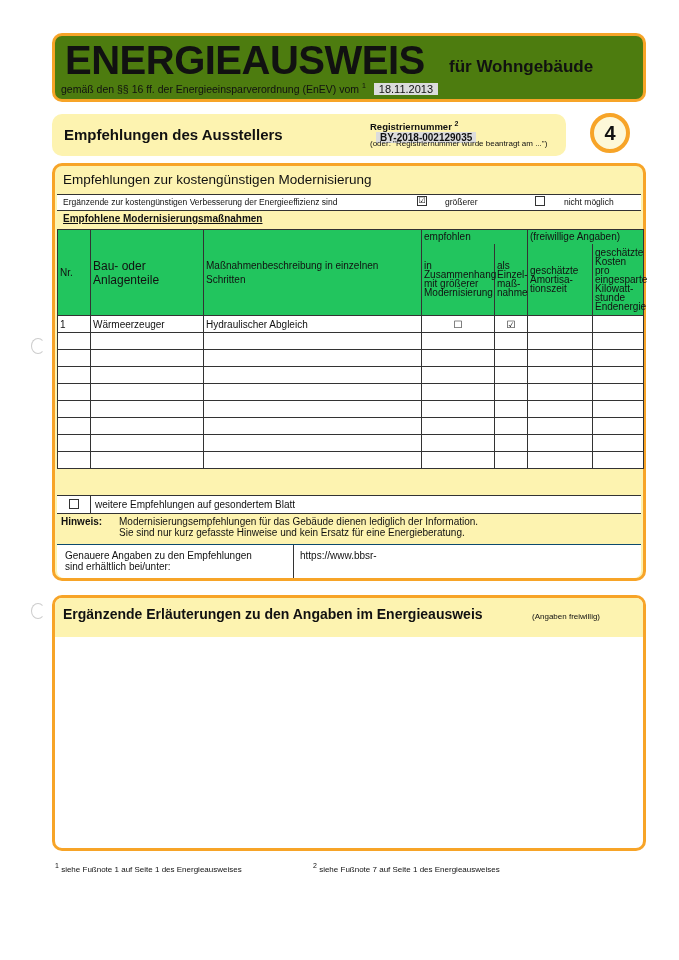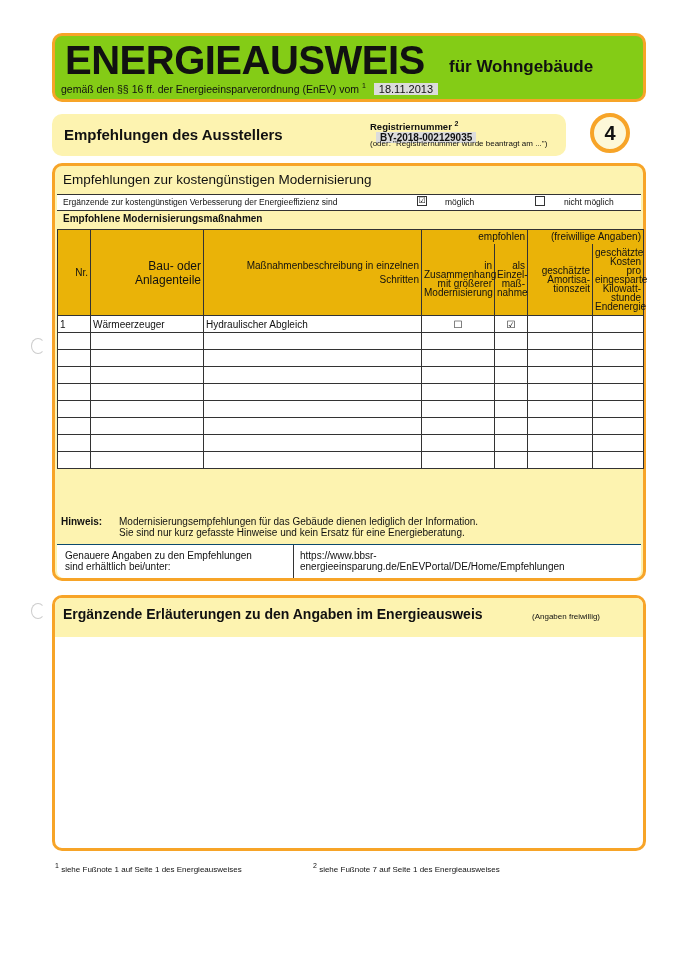--- a/index.html
+++ b/index.html
@@ -1,42 +1,42 @@
 <!DOCTYPE html>
 <html><head>
 <meta charset="utf-8">
 <style>
   html, body { margin:0; padding:0; }
   body { width:679px; height:960px; background:#ffffff; position:relative; font-family:"Liberation Sans", sans-serif; color:#111; overflow:hidden; }
   .abs { position:absolute; }
   .obox { position:absolute; border:3px solid #f7a428; border-radius:10px; box-sizing:border-box; }
   
-  #hdr { left:52px; top:33px; width:594px; height:69px; background:#84cc16; }
+  #hdr { left:52px; top:33px; width:594px; height:69px; background:#4d7c0f; }
   #hdr .title { position:absolute; left:10px; top:2px; font-size:40px; font-weight:bold; letter-spacing:-0.5px; }
   #hdr .sub { position:absolute; left:394px; top:21px; font-size:17px; font-weight:bold; }
   #hdr .line2 { position:absolute; left:6px; top:46px; font-size:10.5px; }
   #hdr .date { display:inline-block; background:#dcdcdc; padding:0 5px; margin-left:5px; font-size:11px; }
   sup { font-size:7px; }
   
   #ausst { left:52px; top:114px; width:514px; height:42px; background:#fdf3b0; border-radius:10px; }
   #ausst .t { position:absolute; left:12px; top:12px; font-size:15px; font-weight:bold; }
   #ausst .reg { position:absolute; left:318px; top:6px; font-size:9.5px; font-weight:bold; }
   #ausst .regv { display:inline-block; background:#dcdcdc; padding:0 4px; margin-left:6px; font-size:10px; font-weight:bold; }
   #ausst .oder { position:absolute; left:318px; top:25px; font-size:8px; }
   #pagenum { left:590px; top:113px; width:40px; height:40px; border:4px solid #f7a428; border-radius:50%; box-sizing:border-box; background:#fdf8d8; text-align:center; line-height:32px; font-size:20px; font-weight:bold; }
   
   #main { left:52px; top:163px; width:594px; height:418px; background:#fdf3b0; }
   .mtitle { position:absolute; left:8px; top:6px; font-size:13.5px; }
   .row-white { position:absolute; left:2px; right:2px; background:#fff; border-top:1px solid #333; border-bottom:1px solid #333; font-size:8.5px; }
   #massn { top:28px; height:15px; }
   #massn span { position:absolute; top:2px; }
-  .subhead { position:absolute; left:8px; top:47px; font-size:10px; font-weight:bold; }
+  .subhead { position:absolute; left:8px; top:47px; font-size:10px; font-weight:bold;text-decoration:underline; }
   table.t { position:absolute; left:2px; top:63px; width:586px; border-collapse:collapse; table-layout:fixed; }
   table.t td { border:1px solid #333; padding:0 2px; font-size:10px; vertical-align:middle; }
-  table.t tr.hd td { background:#eab308; text-align:right; }
+  table.t tr.hd td { background:#22c55e; text-align:left; }
   table.t tr.body td { background:#fff; height:16px; }
   .ck { display:inline-block; width:8px; height:8px; border:1px solid #333; font-size:8px; line-height:8px; text-align:center; vertical-align:middle; }
   .small { font-size:8px; line-height:9px; }
   .big { font-size:13px; line-height:14px; }
   #weitere { top:329px; height:17px; }
   #hinweis { position:absolute; left:2px; right:2px; top:348px; height:30px; background:#fdf3b0; font-size:10px; border-bottom:5px solid #0c4a6e; }
   #genauer { position:absolute; left:2px; right:2px; top:379px; height:33px; background:#fff; font-size:10px; border-bottom-left-radius:7px; border-bottom-right-radius:7px; }
   
   #erg { left:52px; top:595px; width:594px; height:256px; background:#fff; }
   #erg .hb { position:absolute; left:0; right:0; top:0; height:39px; background:#fdf3b0; border-top-left-radius:7px; border-top-right-radius:7px; }
@@ -68,21 +68,21 @@
   <div class="oder">(oder: "Registriernummer wurde beantragt am ...")</div>
 </div>
 <div id="pagenum" class="abs">4</div>
 
 <div id="main" class="obox">
   <div class="mtitle">Empfehlungen zur kostengünstigen Modernisierung</div>
 
   <div id="massn" class="row-white">
     <span style="left:6px;">Ergänzende zur kostengünstigen Verbesserung der Energieeffizienz sind</span>
     <span style="left:360px; top:1px;" class="ck">☑</span>
-    <span style="left:388px;">möglich</span>
+    <span style="left:388px;">größerer</span>
     <span style="left:478px; top:1px;" class="ck"></span>
     <span style="left:507px;">nicht möglich</span>
   </div>
 
   <div class="subhead">Empfohlene Modernisierungsmaßnahmen</div>
 
   <table class="t">
     <colgroup>
       <col style="width:33px">
         <col style="width:113px">
@@ -185,33 +185,37 @@
           <td></td>
           <td></td>
           <td style="text-align: center; font-size: 10px;"></td>
           <td style="text-align: center; font-size: 10px;"></td>
           <td></td>
           <td></td>
         </tr>
       </tbody>
   </table>
 
+  <div id="weitere" class="row-white">
+    <span class="ck abs" style="left:12px; top:3px;"></span>
+    <span class="abs" style="left:33px; top:0; bottom:0; border-left:1px solid #333;"></span>
+    <span class="abs" style="left:38px; top:3px; font-size:10px;">weitere Empfehlungen auf gesondertem Blatt</span>
+  </div>
 
   <div id="hinweis">
     <span class="abs" style="left:4px; top:2px; font-weight:bold;">Hinweis:</span>
     <span class="abs" style="left:62px; top:2px;">Modernisierungsempfehlungen für das Gebäude dienen lediglich der Information.</span>
     <span class="abs" style="left:62px; top:13px;">Sie sind nur kurz gefasste Hinweise und kein Ersatz für eine Energieberatung.</span>
   </div>
 
   <div id="genauer">
     <span class="abs" style="left:8px; top:5px;">Genauere Angaben zu den Empfehlungen</span>
     <span class="abs" style="left:8px; top:16px;">sind erhältlich bei/unter:</span>
     <span class="abs" style="left:236px; top:0; bottom:0; border-left:1px solid #333;"></span>
     <span class="abs" style="left:243px; top:5px;">https://www.bbsr-</span>
-    <span class="abs" style="left:243px; top:16px;">energieeinsparung.de/EnEVPortal/DE/Home/Empfehlungen</span>
   </div>
 </div>
 
 <div id="erg" class="obox">
   <div class="hb">
     <span class="t">Ergänzende Erläuterungen zu den Angaben im Energieausweis</span>
     <span class="f">(Angaben freiwillig)</span>
   </div>
   <div class="abs" style="left:8px; right:8px; top:34px; bottom:8px; font-size:10px;"></div>
 </div>

